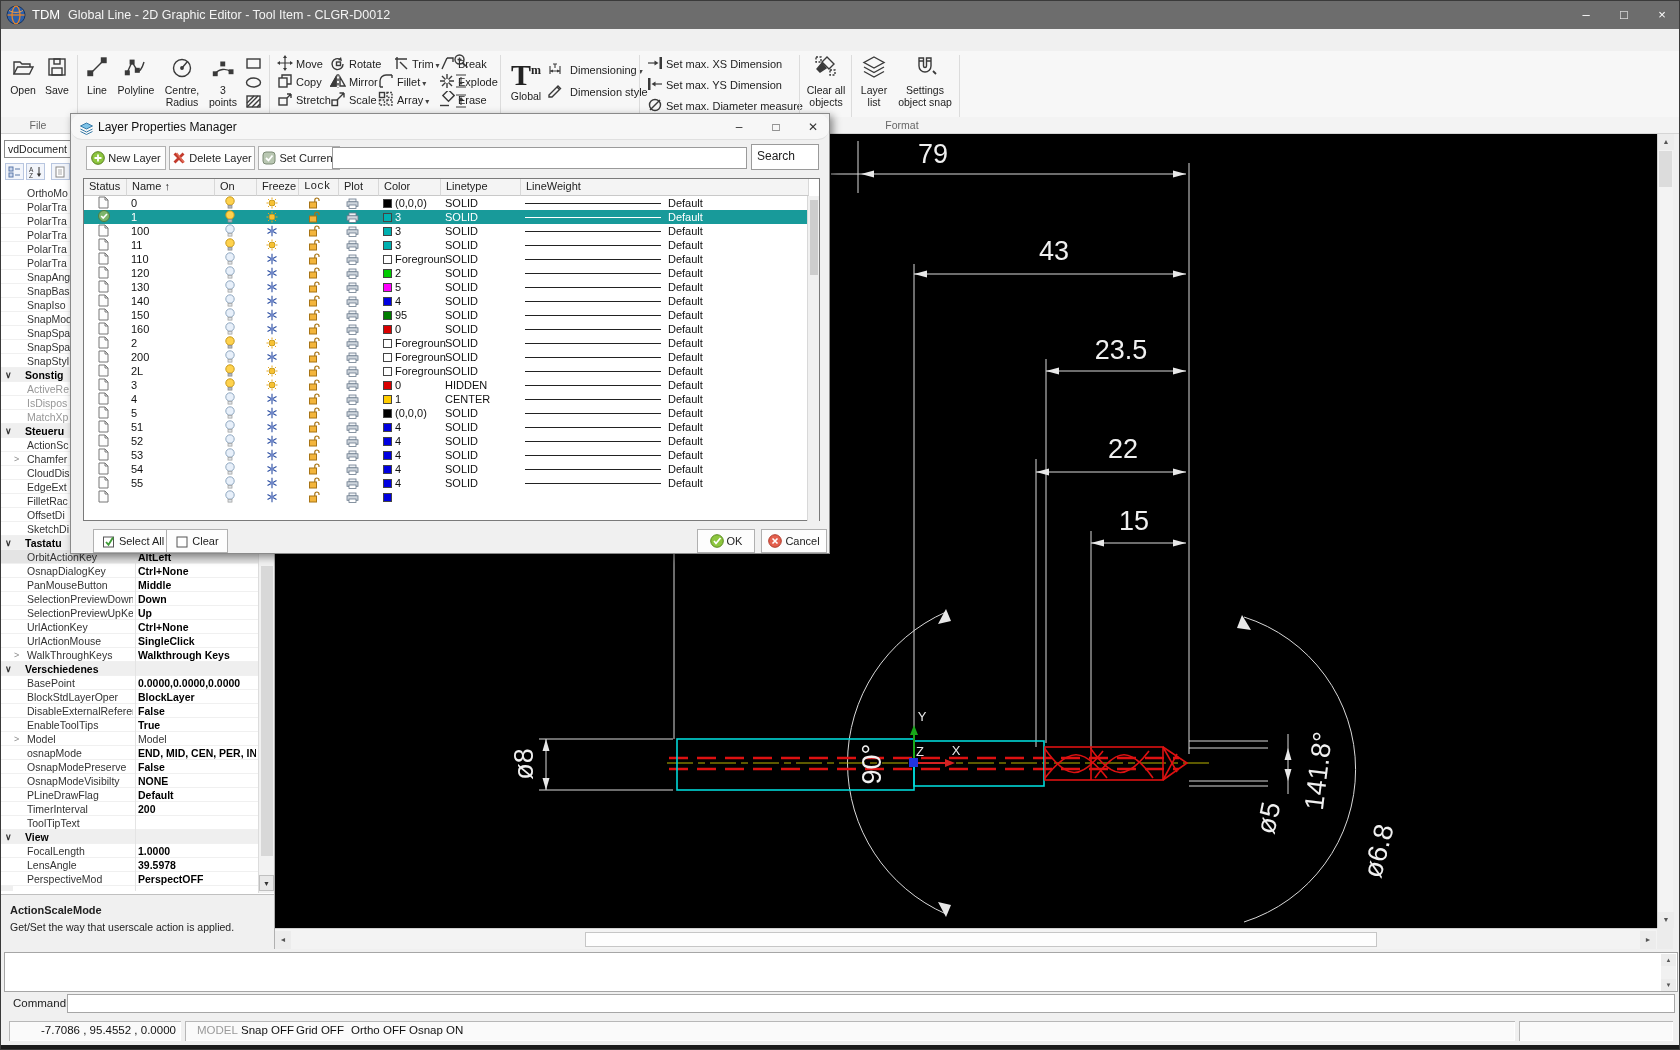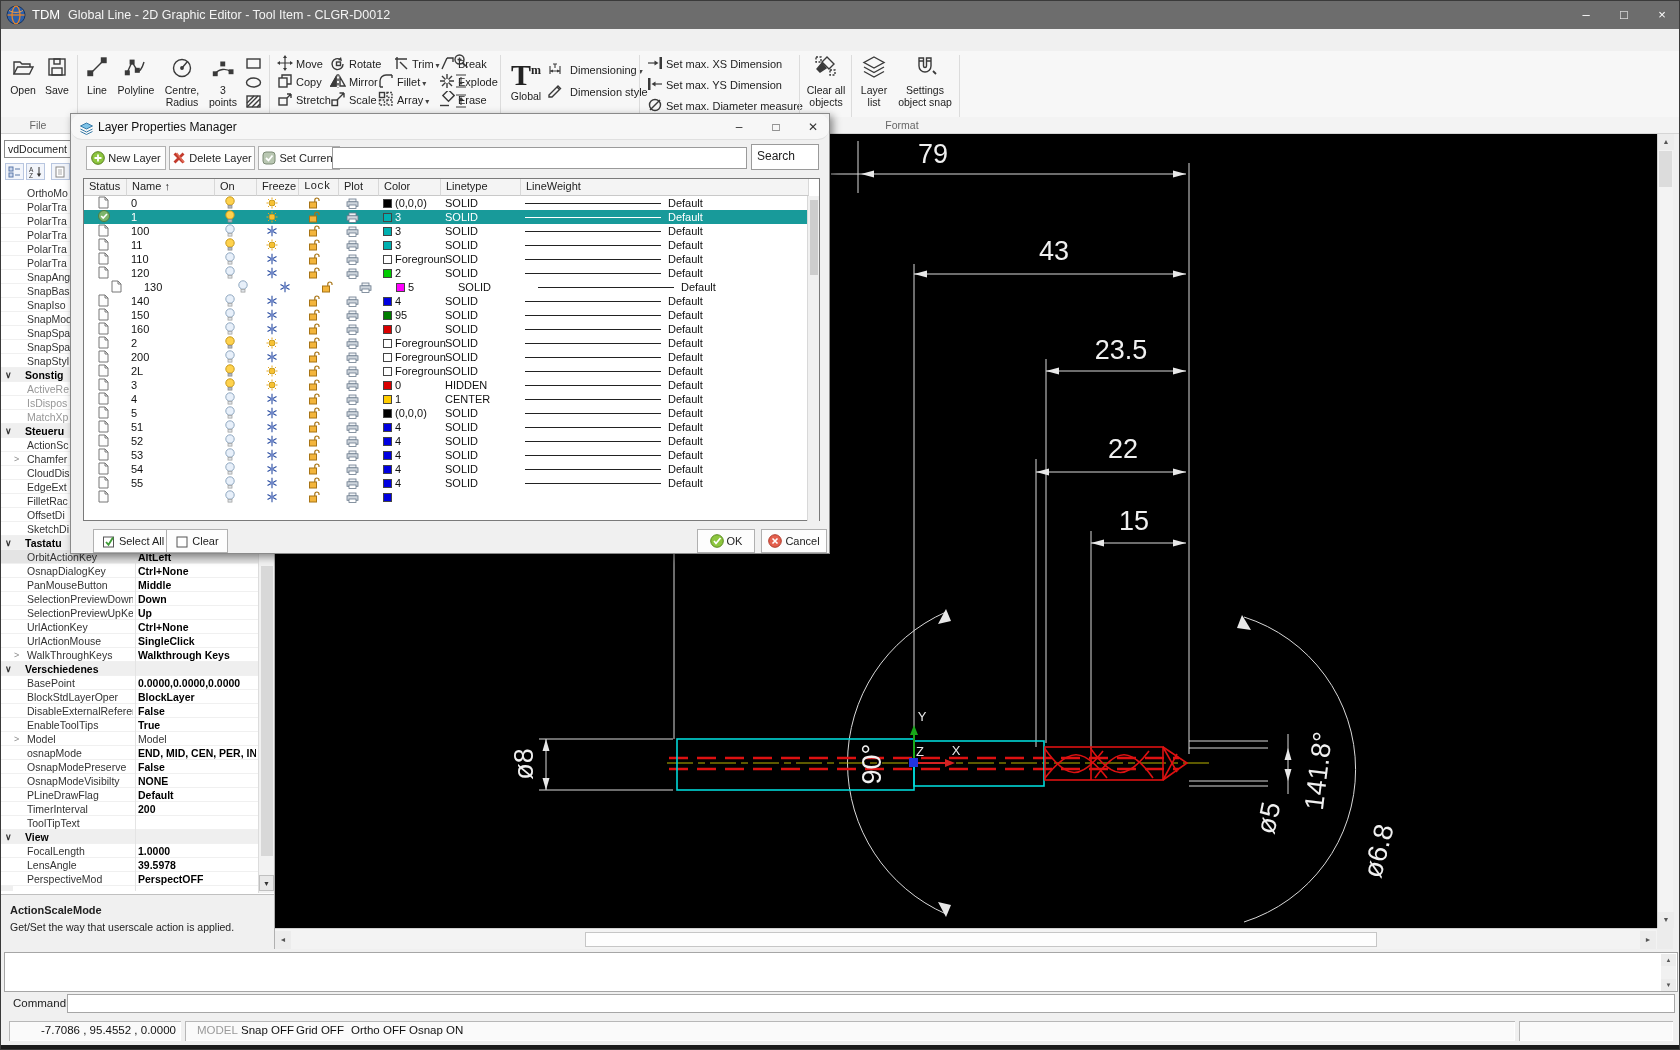--- a/index.html
+++ b/index.html
@@ -854,21 +854,21 @@
                 <rect x="3" y="1" width="7" height="3" fill="#eef1f4" stroke="#68788a" stroke-width=".8"></rect>
                 <rect x="1" y="3.8" width="11" height="4.5" fill="#cfd6dd" stroke="#68788a" stroke-width=".8"></rect>
                 <rect x="3" y="7" width="7" height="3.4" fill="#fff" stroke="#68788a" stroke-width=".8"></rect>
               </svg></span>
             <span class="swatch" style="background:#00cc00"></span>
             <span class="ltcl">2</span>
             <span class="ltlt">SOLID</span>
             <span class="lwline"></span>
             <span class="ltlw">Default</span>
           </div>
-          <div class="ltrow" style="top: 84px; margin-left: 13px;">
+          <div class="ltrow" style="top: 84px;">
             <span class="ltc" style="left:14px"><svg width="11" height="13">
                 <path d="M1 1h6l3 3v8H1z" fill="#fdfdfd" stroke="#777"></path>
                 <path d="M7 1v3h3" fill="none" stroke="#777"></path>
               </svg></span>
             <span class="ltname">130</span>
             <span class="ltc" style="left:141px"><svg width="10" height="13">
                 <circle cx="5" cy="5" r="4.2" fill="#e8f0fa" stroke="#90a8c0"></circle>
                 <rect x="3" y="9.3" width="4" height="2.8" fill="#dfe4e8" stroke="#999" stroke-width=".7"></rect>
               </svg></span>
             <span class="ltc" style="left:182px;top:1px"><svg width="12" height="12">

